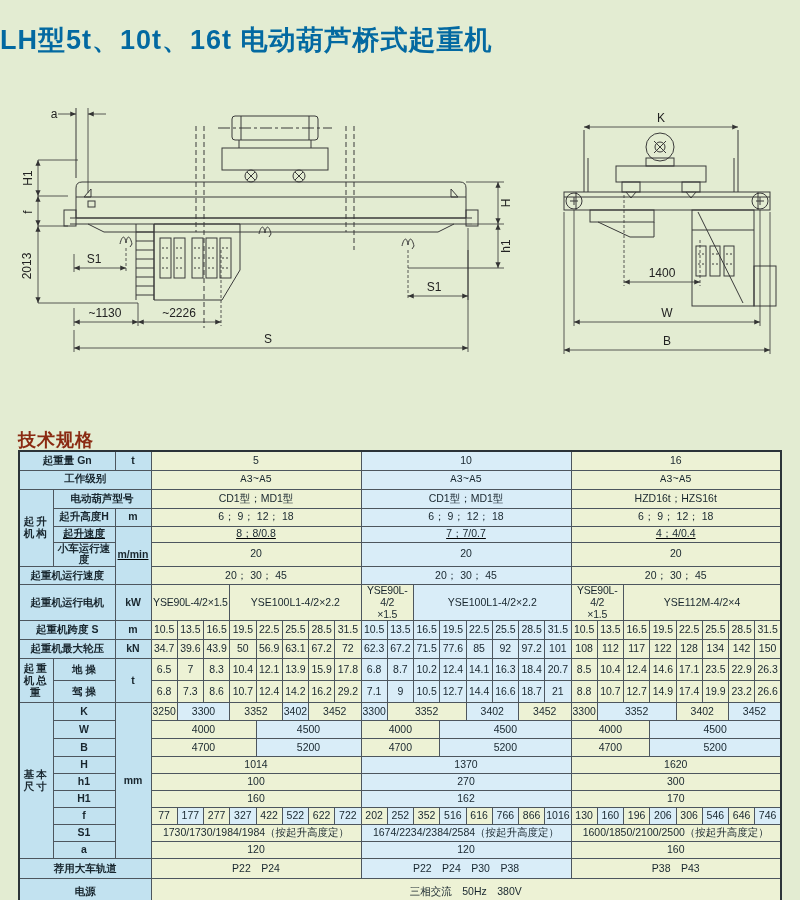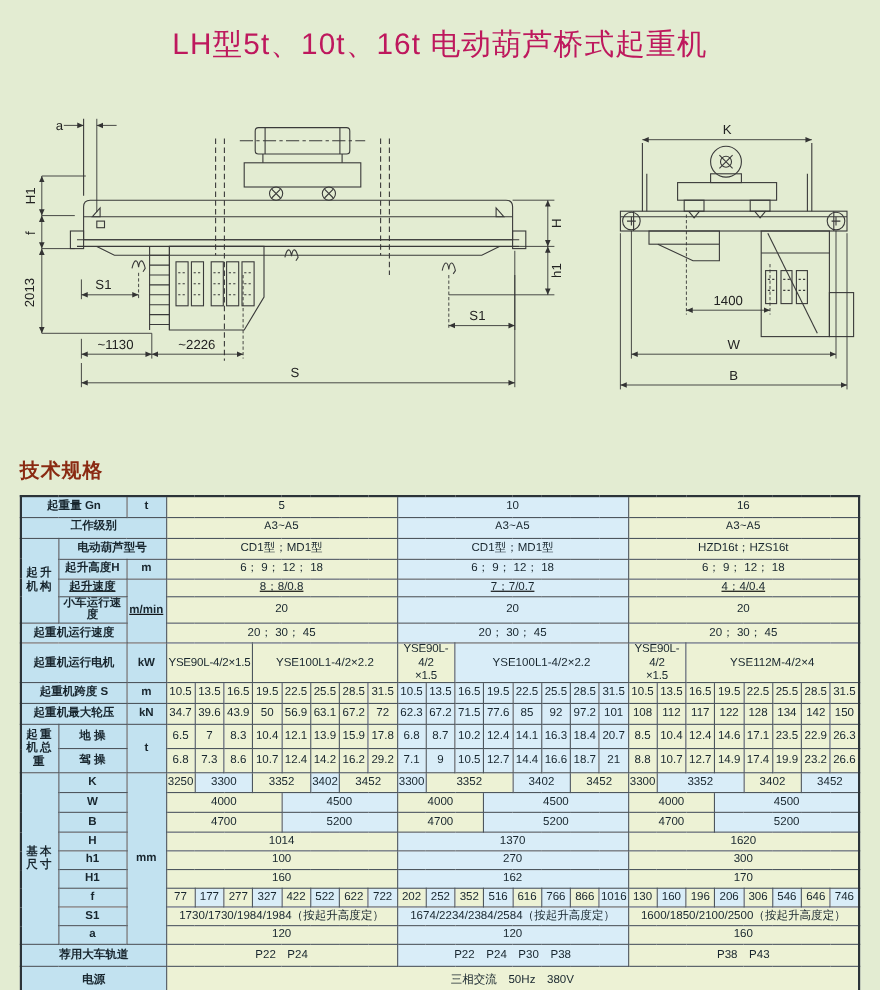--- a/index.html
+++ b/index.html
@@ -1,20 +1,20 @@
 <!DOCTYPE html>
 <html><head>
 <meta charset="utf-8">
 <style>
   *{box-sizing:border-box;margin:0;padding:0}
   html,body{width:800px;height:900px}
   body{background:#e3ecd2;font-family:"Liberation Sans","DejaVu Sans",sans-serif;position:relative;overflow:hidden}
-  .title{position:absolute;top:22px;left:0;width:800px;text-align:center;font-size:27px;font-weight:normal;color:#be185d;letter-spacing:1px}
+  .title{position:absolute;top:22px;left:0;width:800px;text-align:left;font-size:27px;font-weight:bold;color:#0369a1;letter-spacing:1px}
   .drawings{position:absolute;top:100px;left:8px;width:786px;display:flex}
-  .heading{position:absolute;top:416px;left:18px;font-size:18px;font-weight:bold;color:#8a2a12;letter-spacing:1px}
+  .heading{position:absolute;top:428px;left:18px;font-size:18px;font-weight:bold;color:#8a2a12;letter-spacing:1px}
   #spec{position:absolute;top:450px;left:18px;width:764px;border-collapse:collapse;table-layout:fixed;border:2px solid #2b3338;background:#fff}
   #spec td{border:1px solid #4d565e;text-align:center;vertical-align:middle;font-size:10.5px;color:#18262e;white-space:pre-line;overflow:hidden;line-height:1.12;padding:0 1px}
   .lab{background:#c2e2f0;font-weight:bold;font-size:11px}
   .u{font-size:10px}
   .g{background:#edf2d5}
   .b{background:#d9edf8}
   .sm{font-size:9px}
   .mot{font-size:9px;letter-spacing:-0.2px}
   .grp{font-size:11.5px;letter-spacing:2px}
   svg{display:block}

